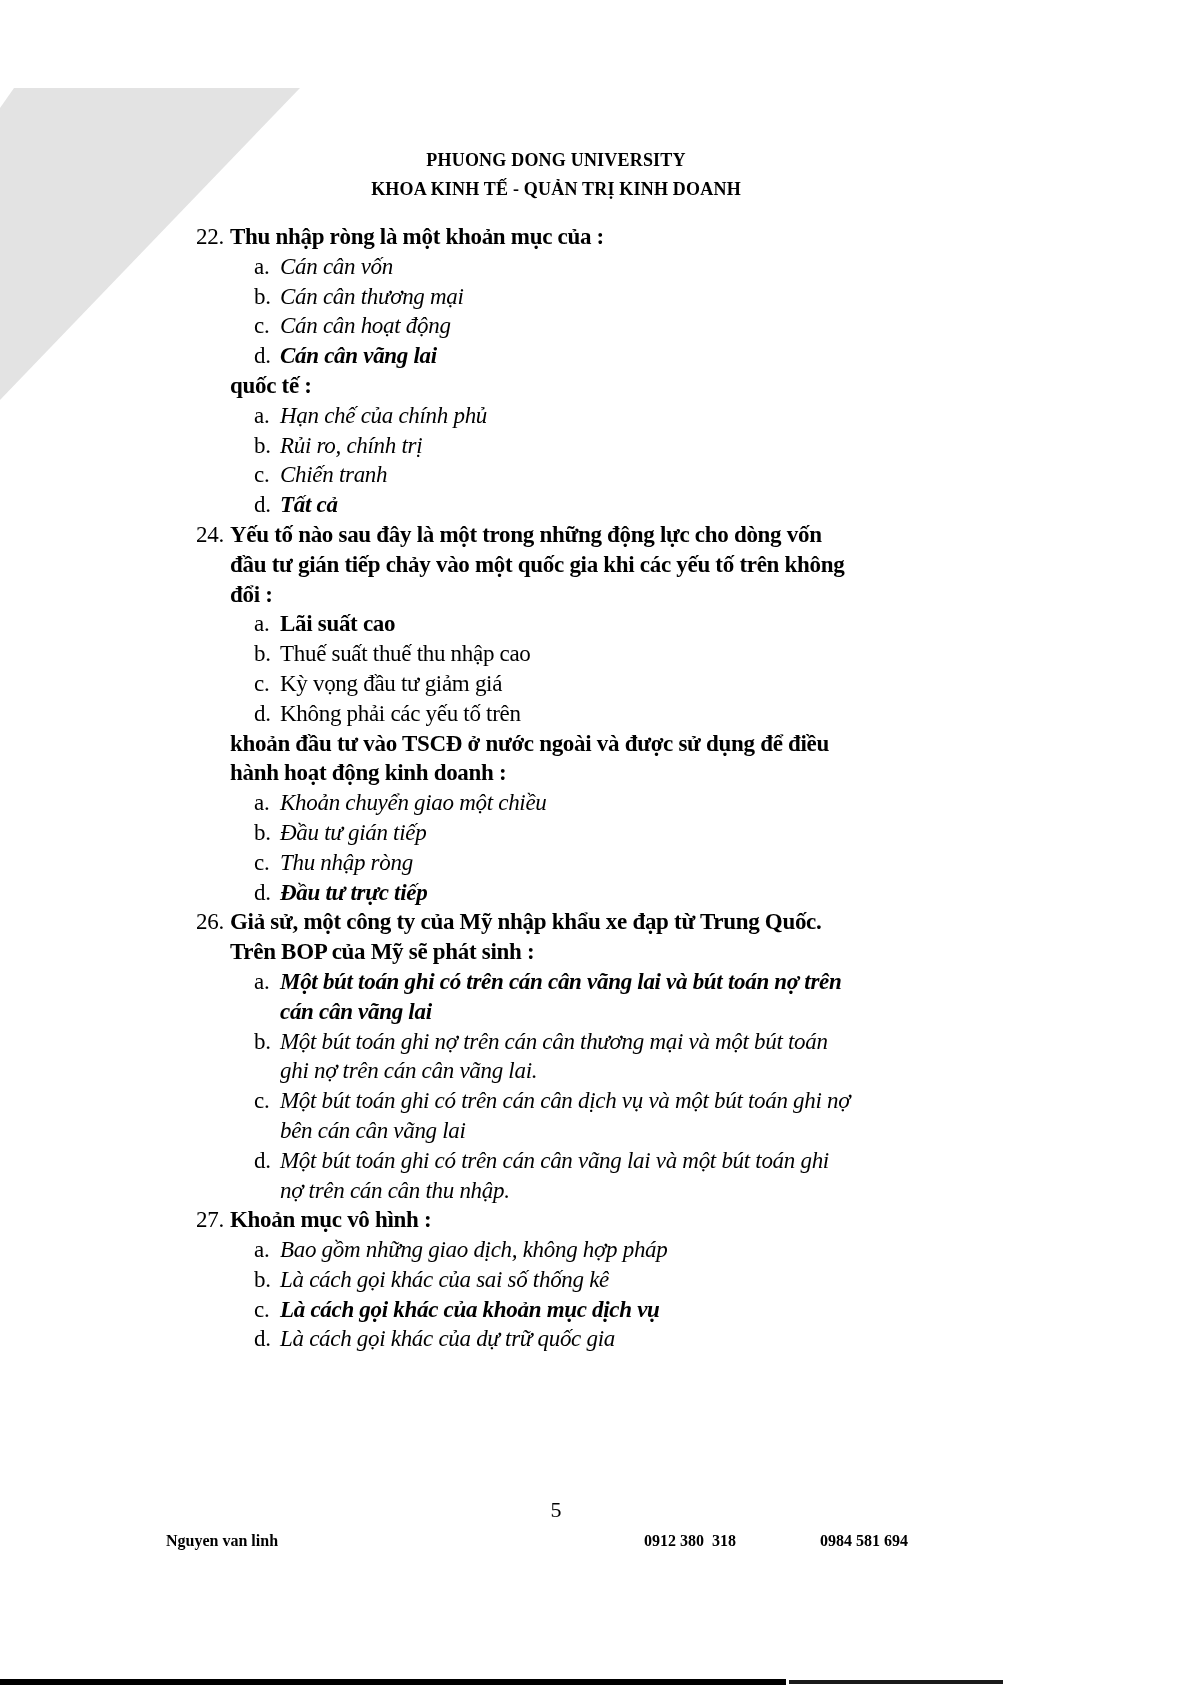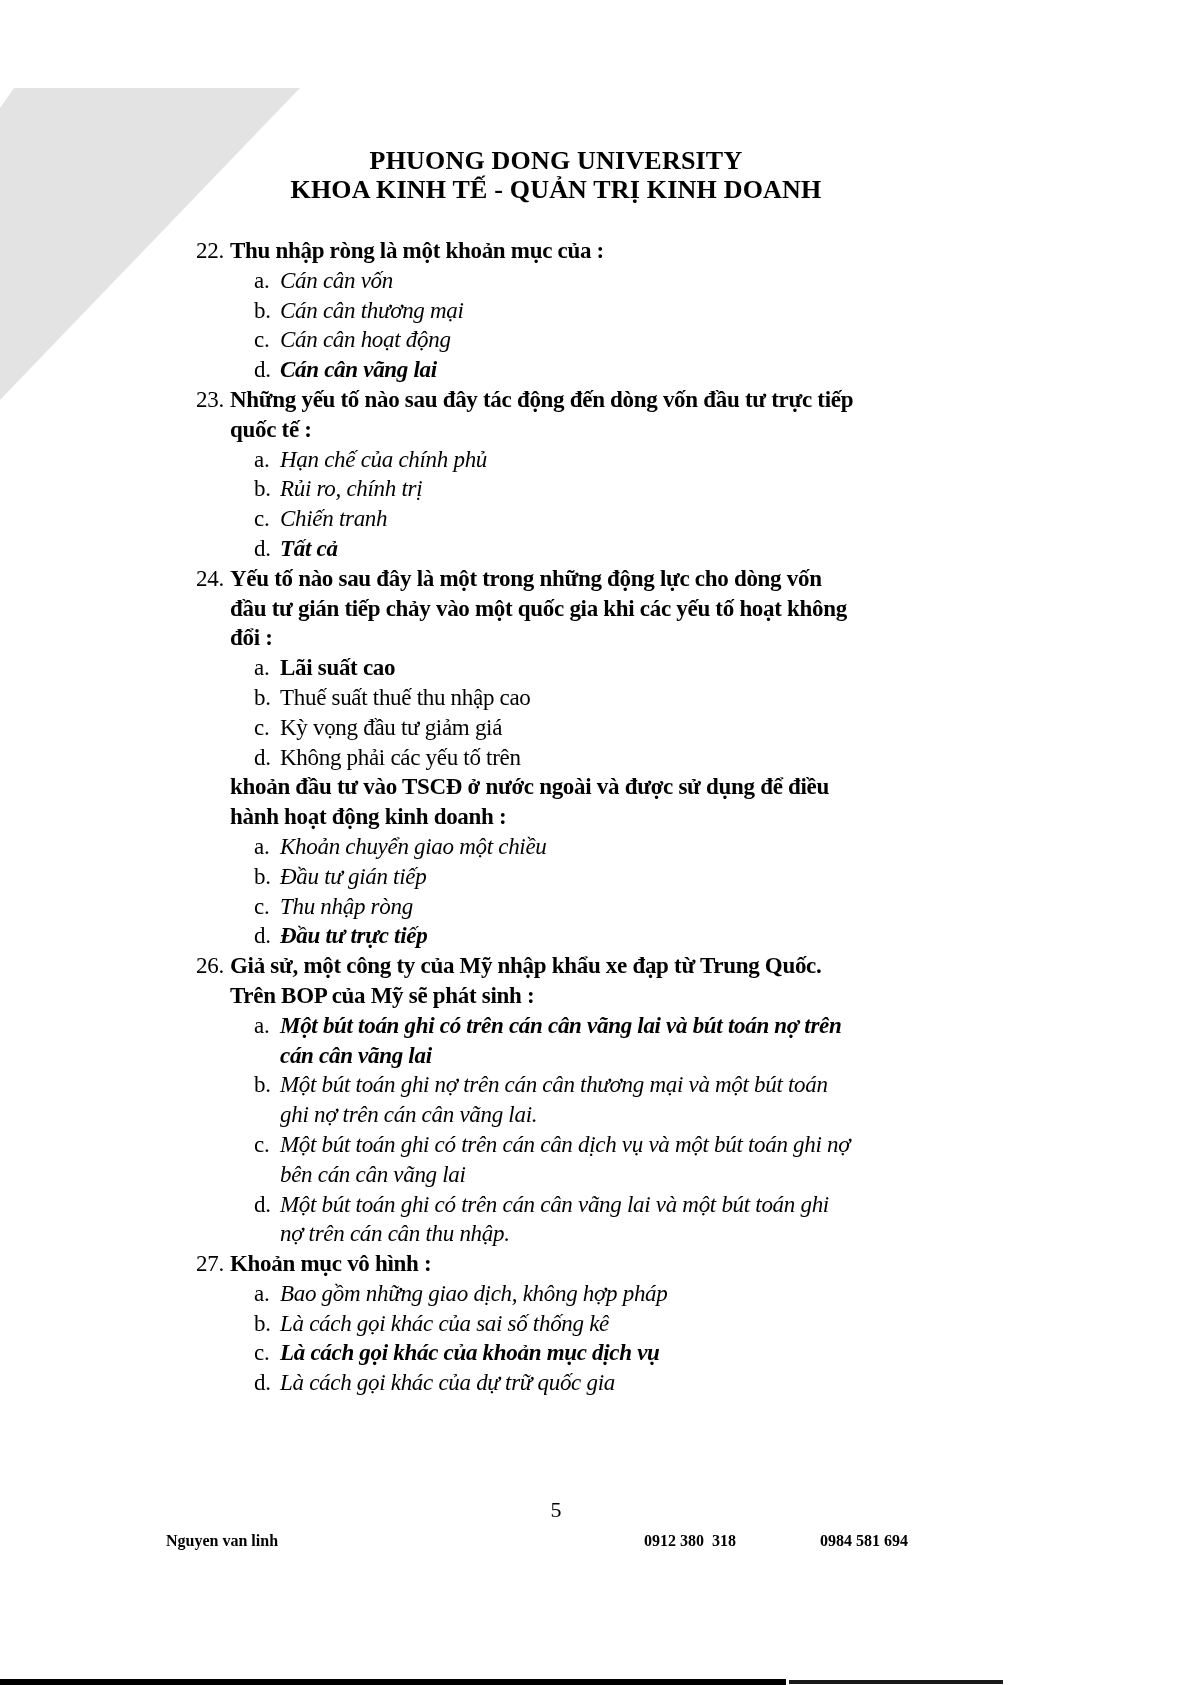--- a/index.html
+++ b/index.html
@@ -23,26 +23,26 @@
   .content {
     position: absolute;
     left: 196px;
     top: 146px;
     width: 748px;
   }
   .doc-header {
     text-align: center;
     padding-right: 28px;
     font-weight: bold;
-    font-size: 26px;
+    font-size: 18px;
     line-height: 29px;
     letter-spacing: 0.2px;
   }
   .questions {
-    margin-top: 32px;
+    margin-top: 18px;
     font-size: 23px;
     line-height: 29.8px;
     letter-spacing: -0.3px;
   }
   .question { margin: 0; }
   .q-line { padding-left: 34px; font-weight: bold; white-space: nowrap; }
   .q-line.first { padding-left: 0; }
   .q-num {
     display: inline-block;
     width: 34px;
@@ -131,21 +131,20 @@
             <div class="opt">
               <span class="opt-letter">d.</span>
               <div class="opt-body s-bolditalic">
                 <div class="opt-line">Cán cân vãng lai</div>
               </div>
             </div>
           </div>
         </div>
         <div class="question">
           <div class="q-head">
-            <div class="q-line first"><span class="q-num">23.</span><span class="q-text">Những yếu tố nào sau đây tác động đến dòng vốn đầu tư trực tiếp</span></div>
             <div class="q-line">quốc tế :</div>
           </div>
           <div class="options">
             <div class="opt">
               <span class="opt-letter">a.</span>
               <div class="opt-body s-italic">
                 <div class="opt-line">Hạn chế của chính phủ</div>
               </div>
             </div>
             <div class="opt">
@@ -164,21 +163,21 @@
               <span class="opt-letter">d.</span>
               <div class="opt-body s-bolditalic">
                 <div class="opt-line">Tất cả</div>
               </div>
             </div>
           </div>
         </div>
         <div class="question">
           <div class="q-head">
             <div class="q-line first"><span class="q-num">24.</span><span class="q-text">Yếu tố nào sau đây là một trong những động lực cho dòng vốn</span></div>
-            <div class="q-line">đầu tư gián tiếp chảy vào một quốc gia khi các yếu tố hoạt không</div>
+            <div class="q-line">đầu tư gián tiếp chảy vào một quốc gia khi các yếu tố trên không</div>
             <div class="q-line">đổi :</div>
           </div>
           <div class="options">
             <div class="opt">
               <span class="opt-letter">a.</span>
               <div class="opt-body s-bold">
                 <div class="opt-line">Lãi suất cao</div>
               </div>
             </div>
             <div class="opt">

